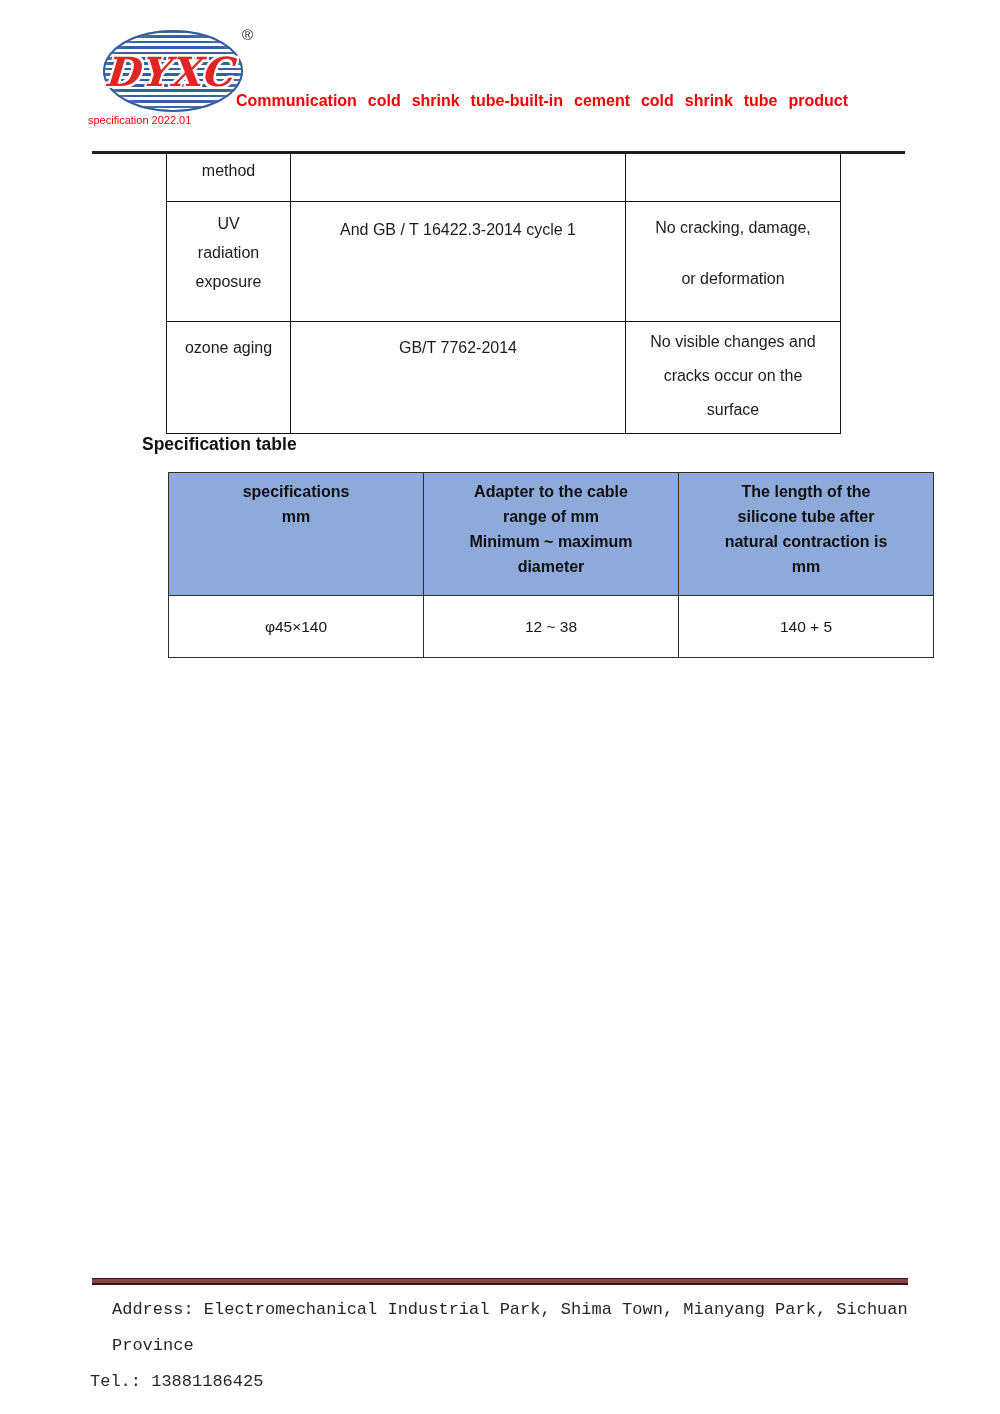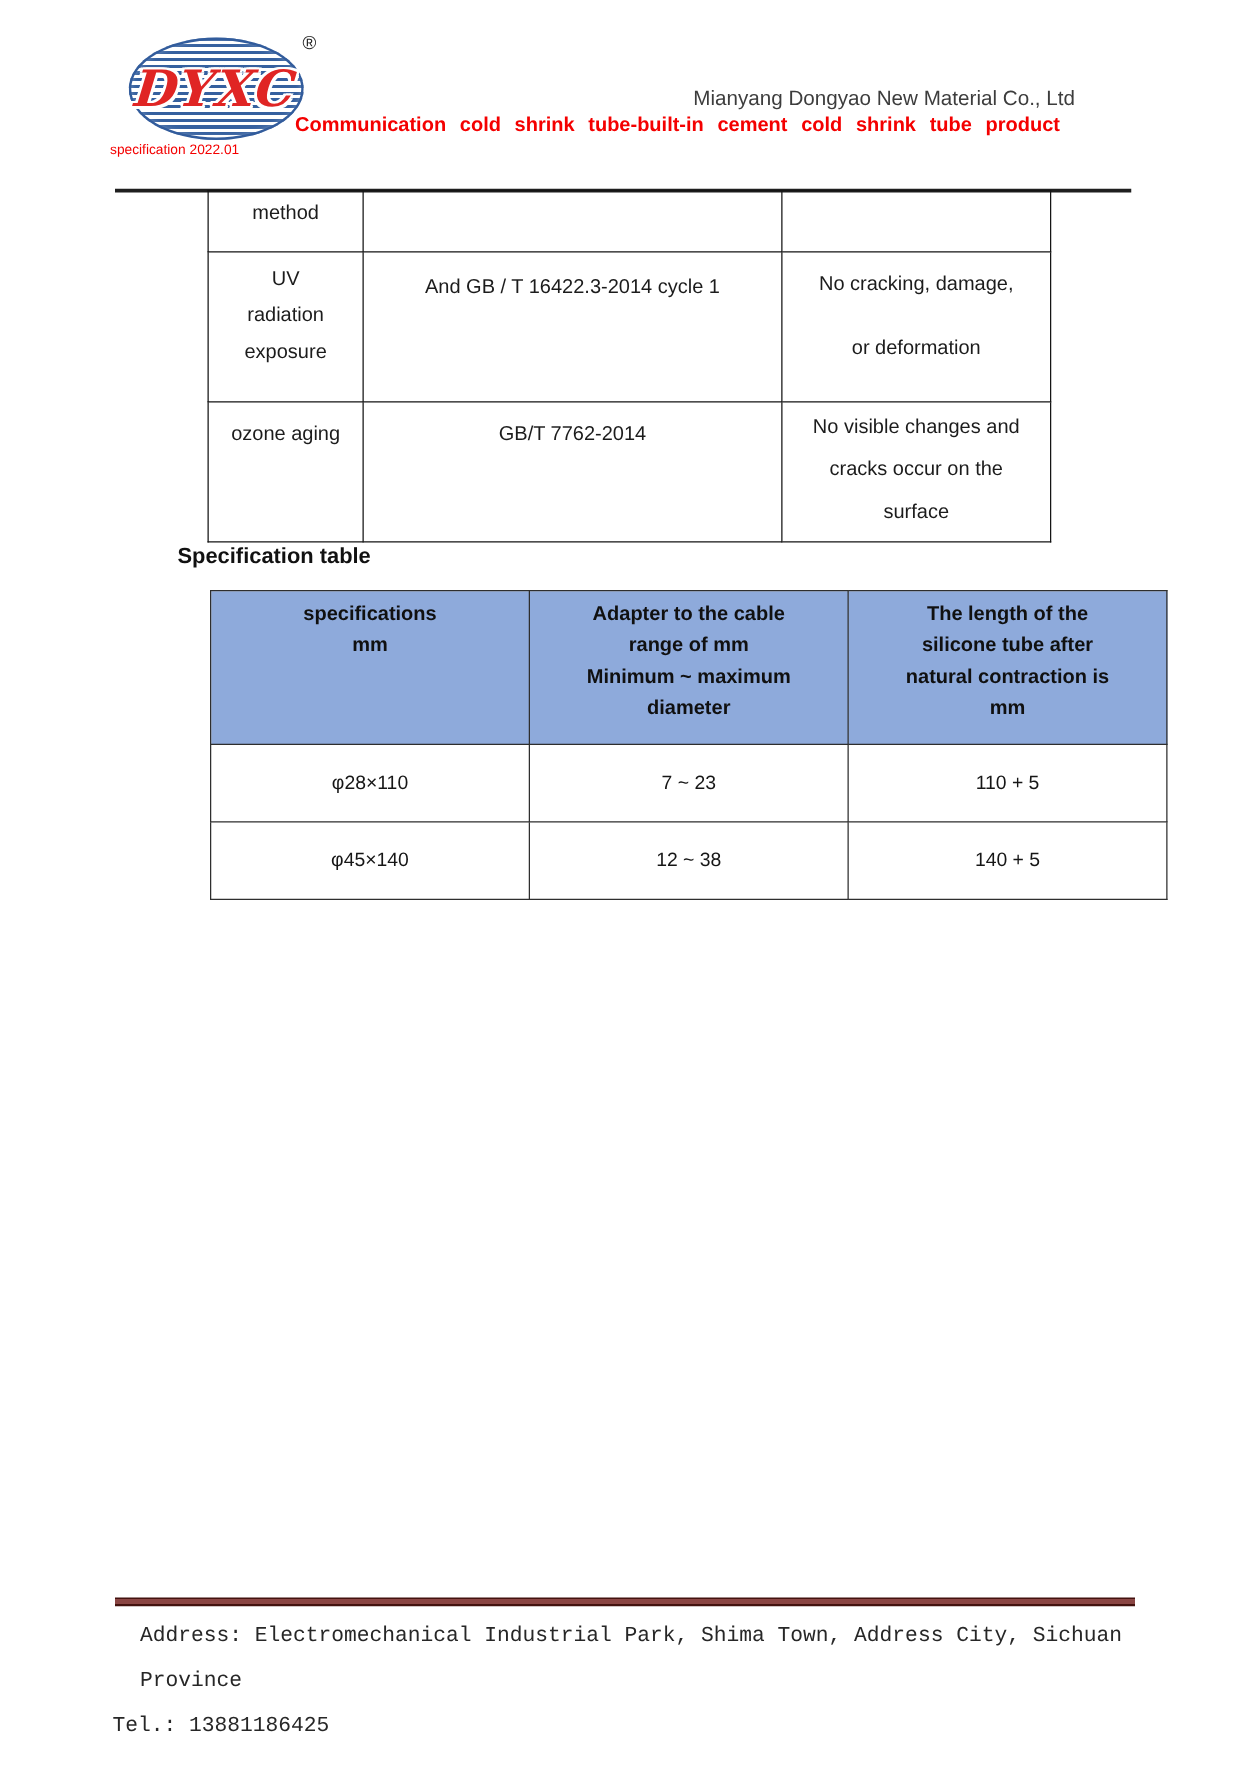--- a/index.html
+++ b/index.html
@@ -60,21 +60,20 @@
 
 <div class="page">
 
   <div class="logo">
     <div class="logo-oval">
       <span class="logo-text">DYXC</span>
     </div>
     <span class="logo-reg">®</span>
   </div>
 
-  <div class="company">Mianyang Dongyao New Material Co., Ltd</div>
   <div class="red1">Communication cold shrink tube-built-in cement cold shrink tube product</div>
   <div class="red2">specification 2022.01</div>
   <div class="toprule"></div>
 
   <table class="t1">
     <tbody>
       <tr class="r1">
         <td class="c0">method</td>
         <td class="c1"></td>
         <td class="c2"></td>
@@ -107,32 +106,27 @@
         <th class="hc pre">Adapter to the cable
 range of mm
 Minimum ~ maximum
 diameter</th>
         <th class="hc pre">The length of the
 silicone tube after
 natural contraction is
 mm</th>
       </tr>
       <tr>
-        <td>φ28×110</td>
-        <td>7 ~ 23</td>
-        <td>110 + 5</td>
-      </tr>
-      <tr>
         <td>φ45×140</td>
         <td>12 ~ 38</td>
         <td>140 + 5</td>
       </tr>
     </tbody>
   </table>
 
   <div class="footbar"></div>
   <div class="foot">
-    <div class="pre">Address: Electromechanical Industrial Park, Shima Town, Address City, Sichuan
+    <div class="pre">Address: Electromechanical Industrial Park, Shima Town, Mianyang Park, Sichuan
 Province</div>
     <div>Tel.: 13881186425</div>
   </div>
 
 </div>
 
 </body></html>

